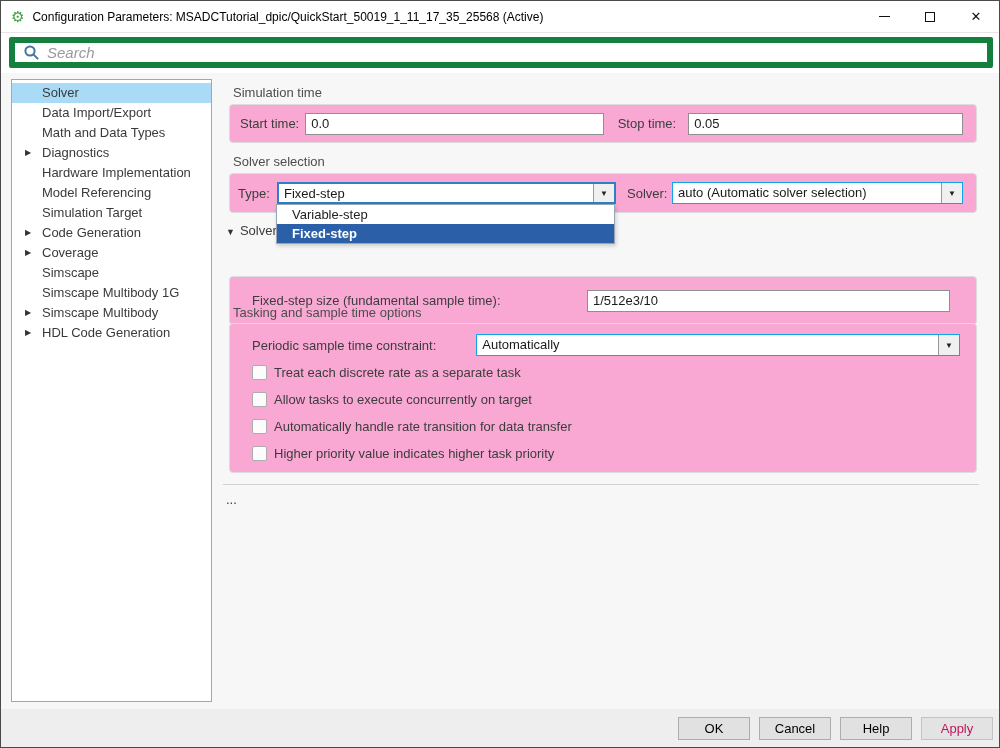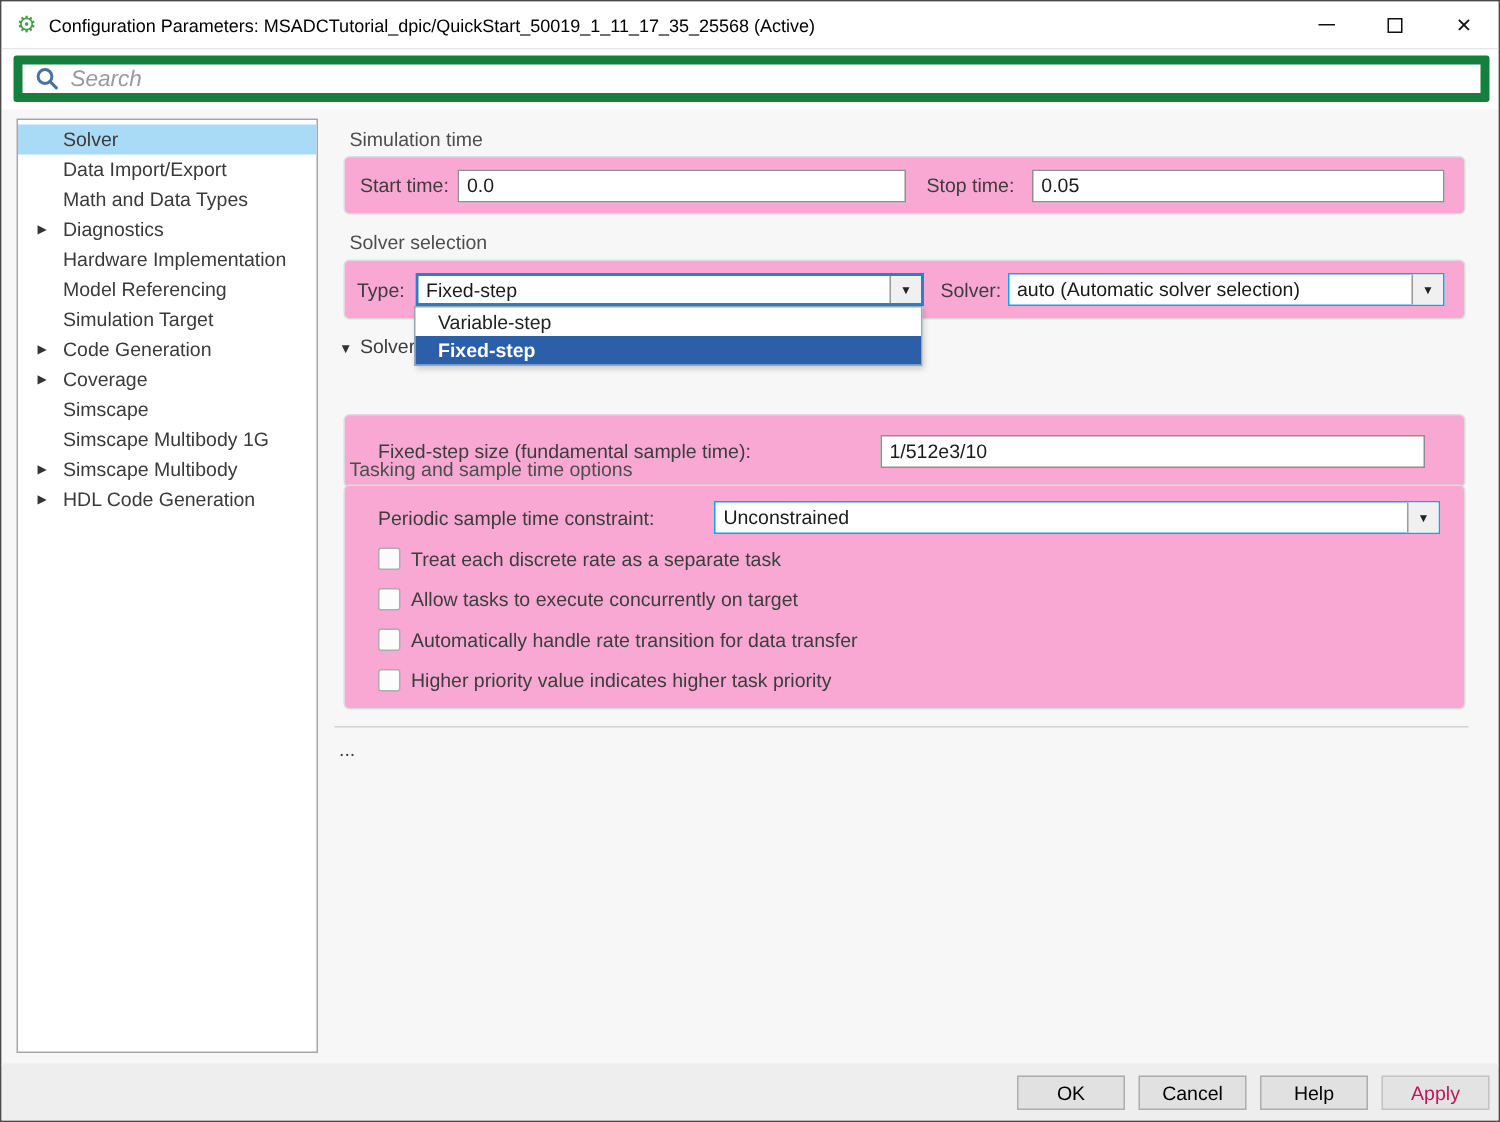--- a/index.html
+++ b/index.html
@@ -193,21 +193,21 @@
           <span class="lbl" style="width:335px; flex:0 0 auto;">Fixed-step size (fundamental sample time):</span>
           <input class="txt" style="flex: 1 1 0%;" value="1/512e3/10">
         </div>
       </div>
 
       <div class="section-label" style="top:232px;">Tasking and sample time options</div>
       <div class="groupbox" style="top:250px; height:150px;">
         <div class="row" style="position:absolute; left:22px; top:10px; right:16px;gap:34px;">
           <span class="lbl" style="margin-right:6px; flex:0 0 auto;">Periodic sample time constraint:</span>
           <div class="combo" style="flex:1;">
-            <span class="combo-value">Unconstrained</span>
+            <span class="combo-value">Automatically</span>
             <span class="combo-btn">
                 <span>▼</span>
               </span>
           </div>
         </div>
         <div class="checkline" style="top:41px;">
           <span class="checkbox"></span>
           <span class="lbl">Treat each discrete rate as a separate task</span>
         </div>
         <div class="checkline" style="top:68px;">

